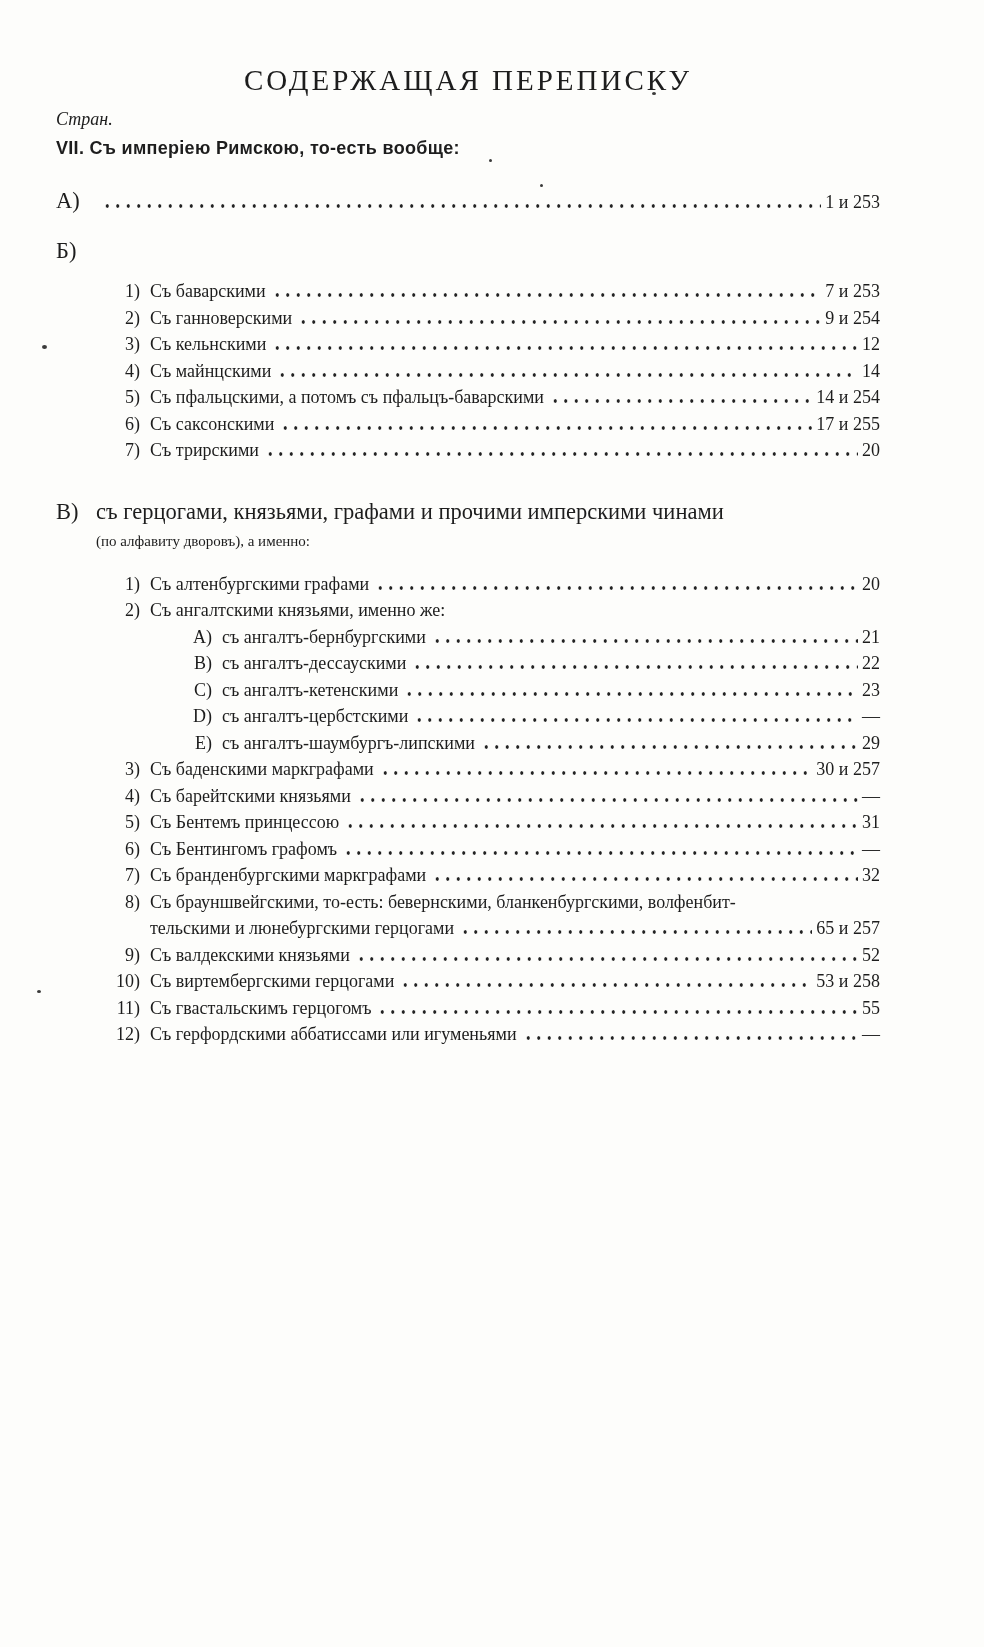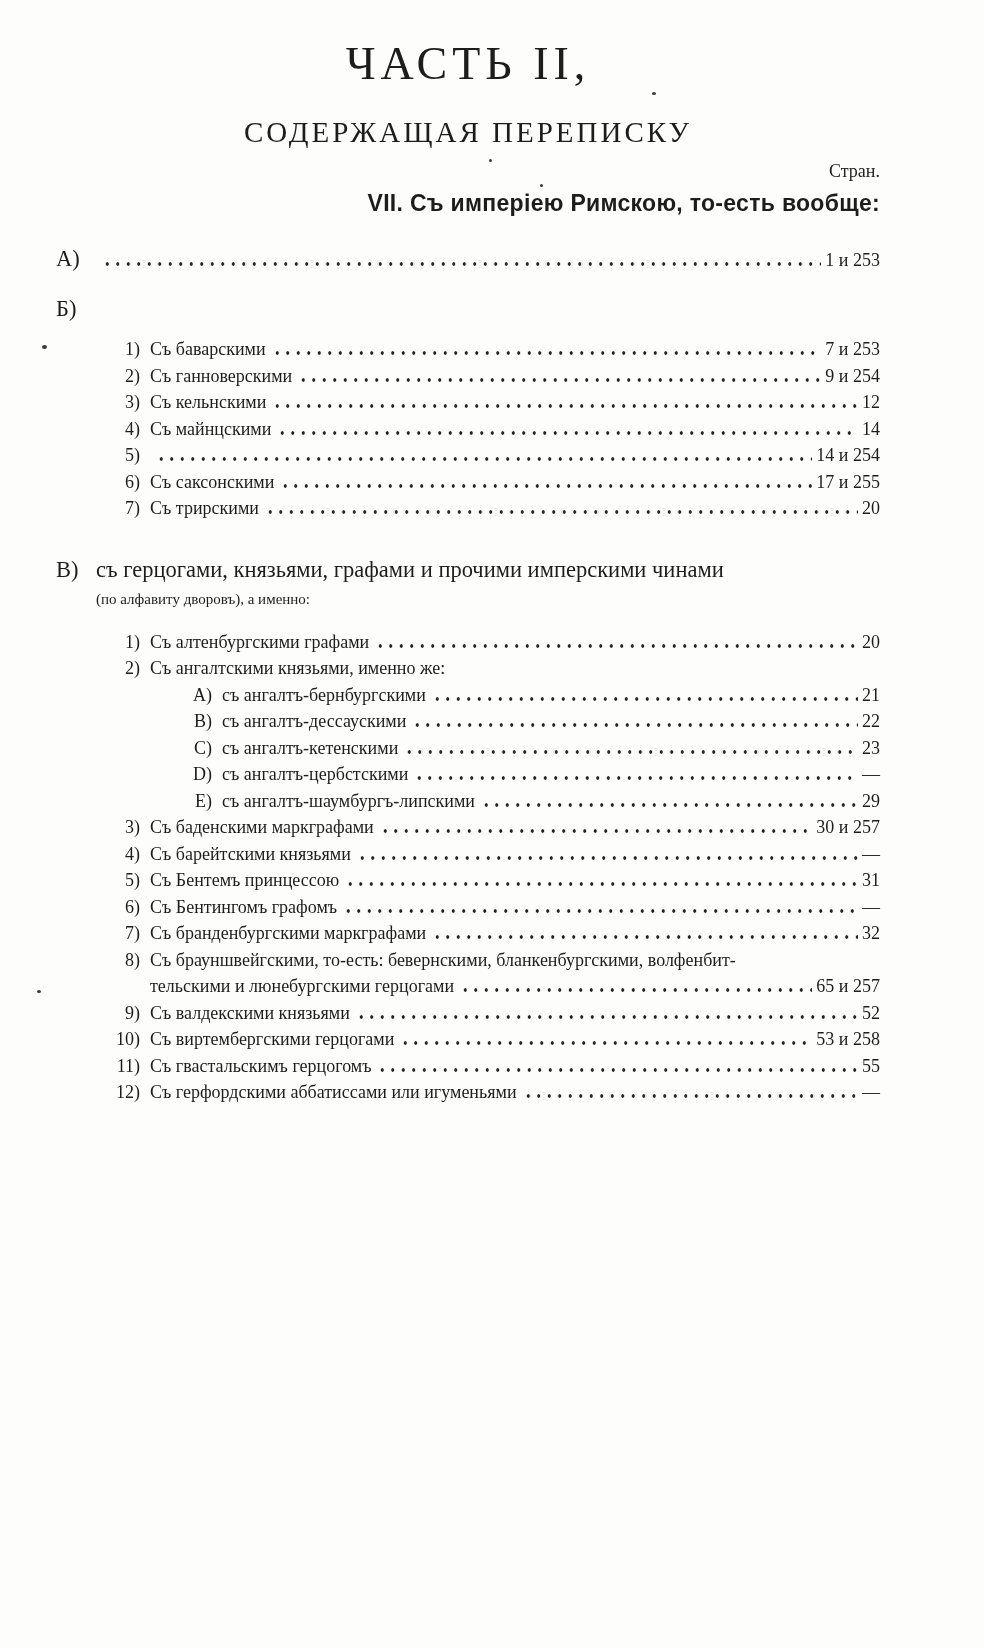--- a/index.html
+++ b/index.html
@@ -26,29 +26,30 @@
     white-space:nowrap;
   }
   .subtitle {
     text-align:center;
     font-size:29px;
     letter-spacing:3px;
     margin-top:26px;
     white-space:nowrap;
   }
   .pages-col-label {
-    text-align:right;
+    text-align:left;
+    font-style:italic;
     font-size:18px;
     margin-top:12px;
   }
   .section-heading {
-    text-align:right;
+    text-align:left;
     font-family:"Liberation Sans","DejaVu Sans",sans-serif;
     font-weight:bold;
-    font-size:23px;
+    font-size:18px;
     letter-spacing:0.3px;
     margin-top:8px;
     white-space:nowrap;
   }
   
   .row {
     display:flex;
     align-items:baseline;
   }
   .row .leader {
@@ -97,21 +98,20 @@
     position:absolute;
     background:#3a3a3a;
     border-radius:50%;
   }
 </style>
 </head>
 <body>
 
 <div class="page">
 
-  <div class="part-title">ЧАСТЬ II,</div>
   <div class="subtitle">СОДЕРЖАЩАЯ ПЕРЕПИСКУ</div>
   <div class="pages-col-label">Стран.</div>
   <div class="section-heading">VII. Съ имперіею Римскою, то-есть вообще:</div>
 
   <div class="row letter mt-a">
     <span class="label">А)</span>
     <span class="leader"></span>
     <span class="pages">1 и 253</span>
   </div>
 
@@ -139,20 +139,21 @@
       <span class="pages">12</span>
     </div>
     <div class="row item">
       <span class="num">4)</span>
       <span class="text">Съ майнцскими</span>
       <span class="leader"></span>
       <span class="pages">14</span>
     </div>
     <div class="row item">
       <span class="num">5)</span>
+      <span class="text">Съ пфальцскими, а потомъ съ пфальцъ-баварскими</span>
       <span class="leader"></span>
       <span class="pages">14 и 254</span>
     </div>
     <div class="row item">
       <span class="num">6)</span>
       <span class="text">Съ саксонскими</span>
       <span class="leader"></span>
       <span class="pages">17 и 255</span>
     </div>
     <div class="row item">

